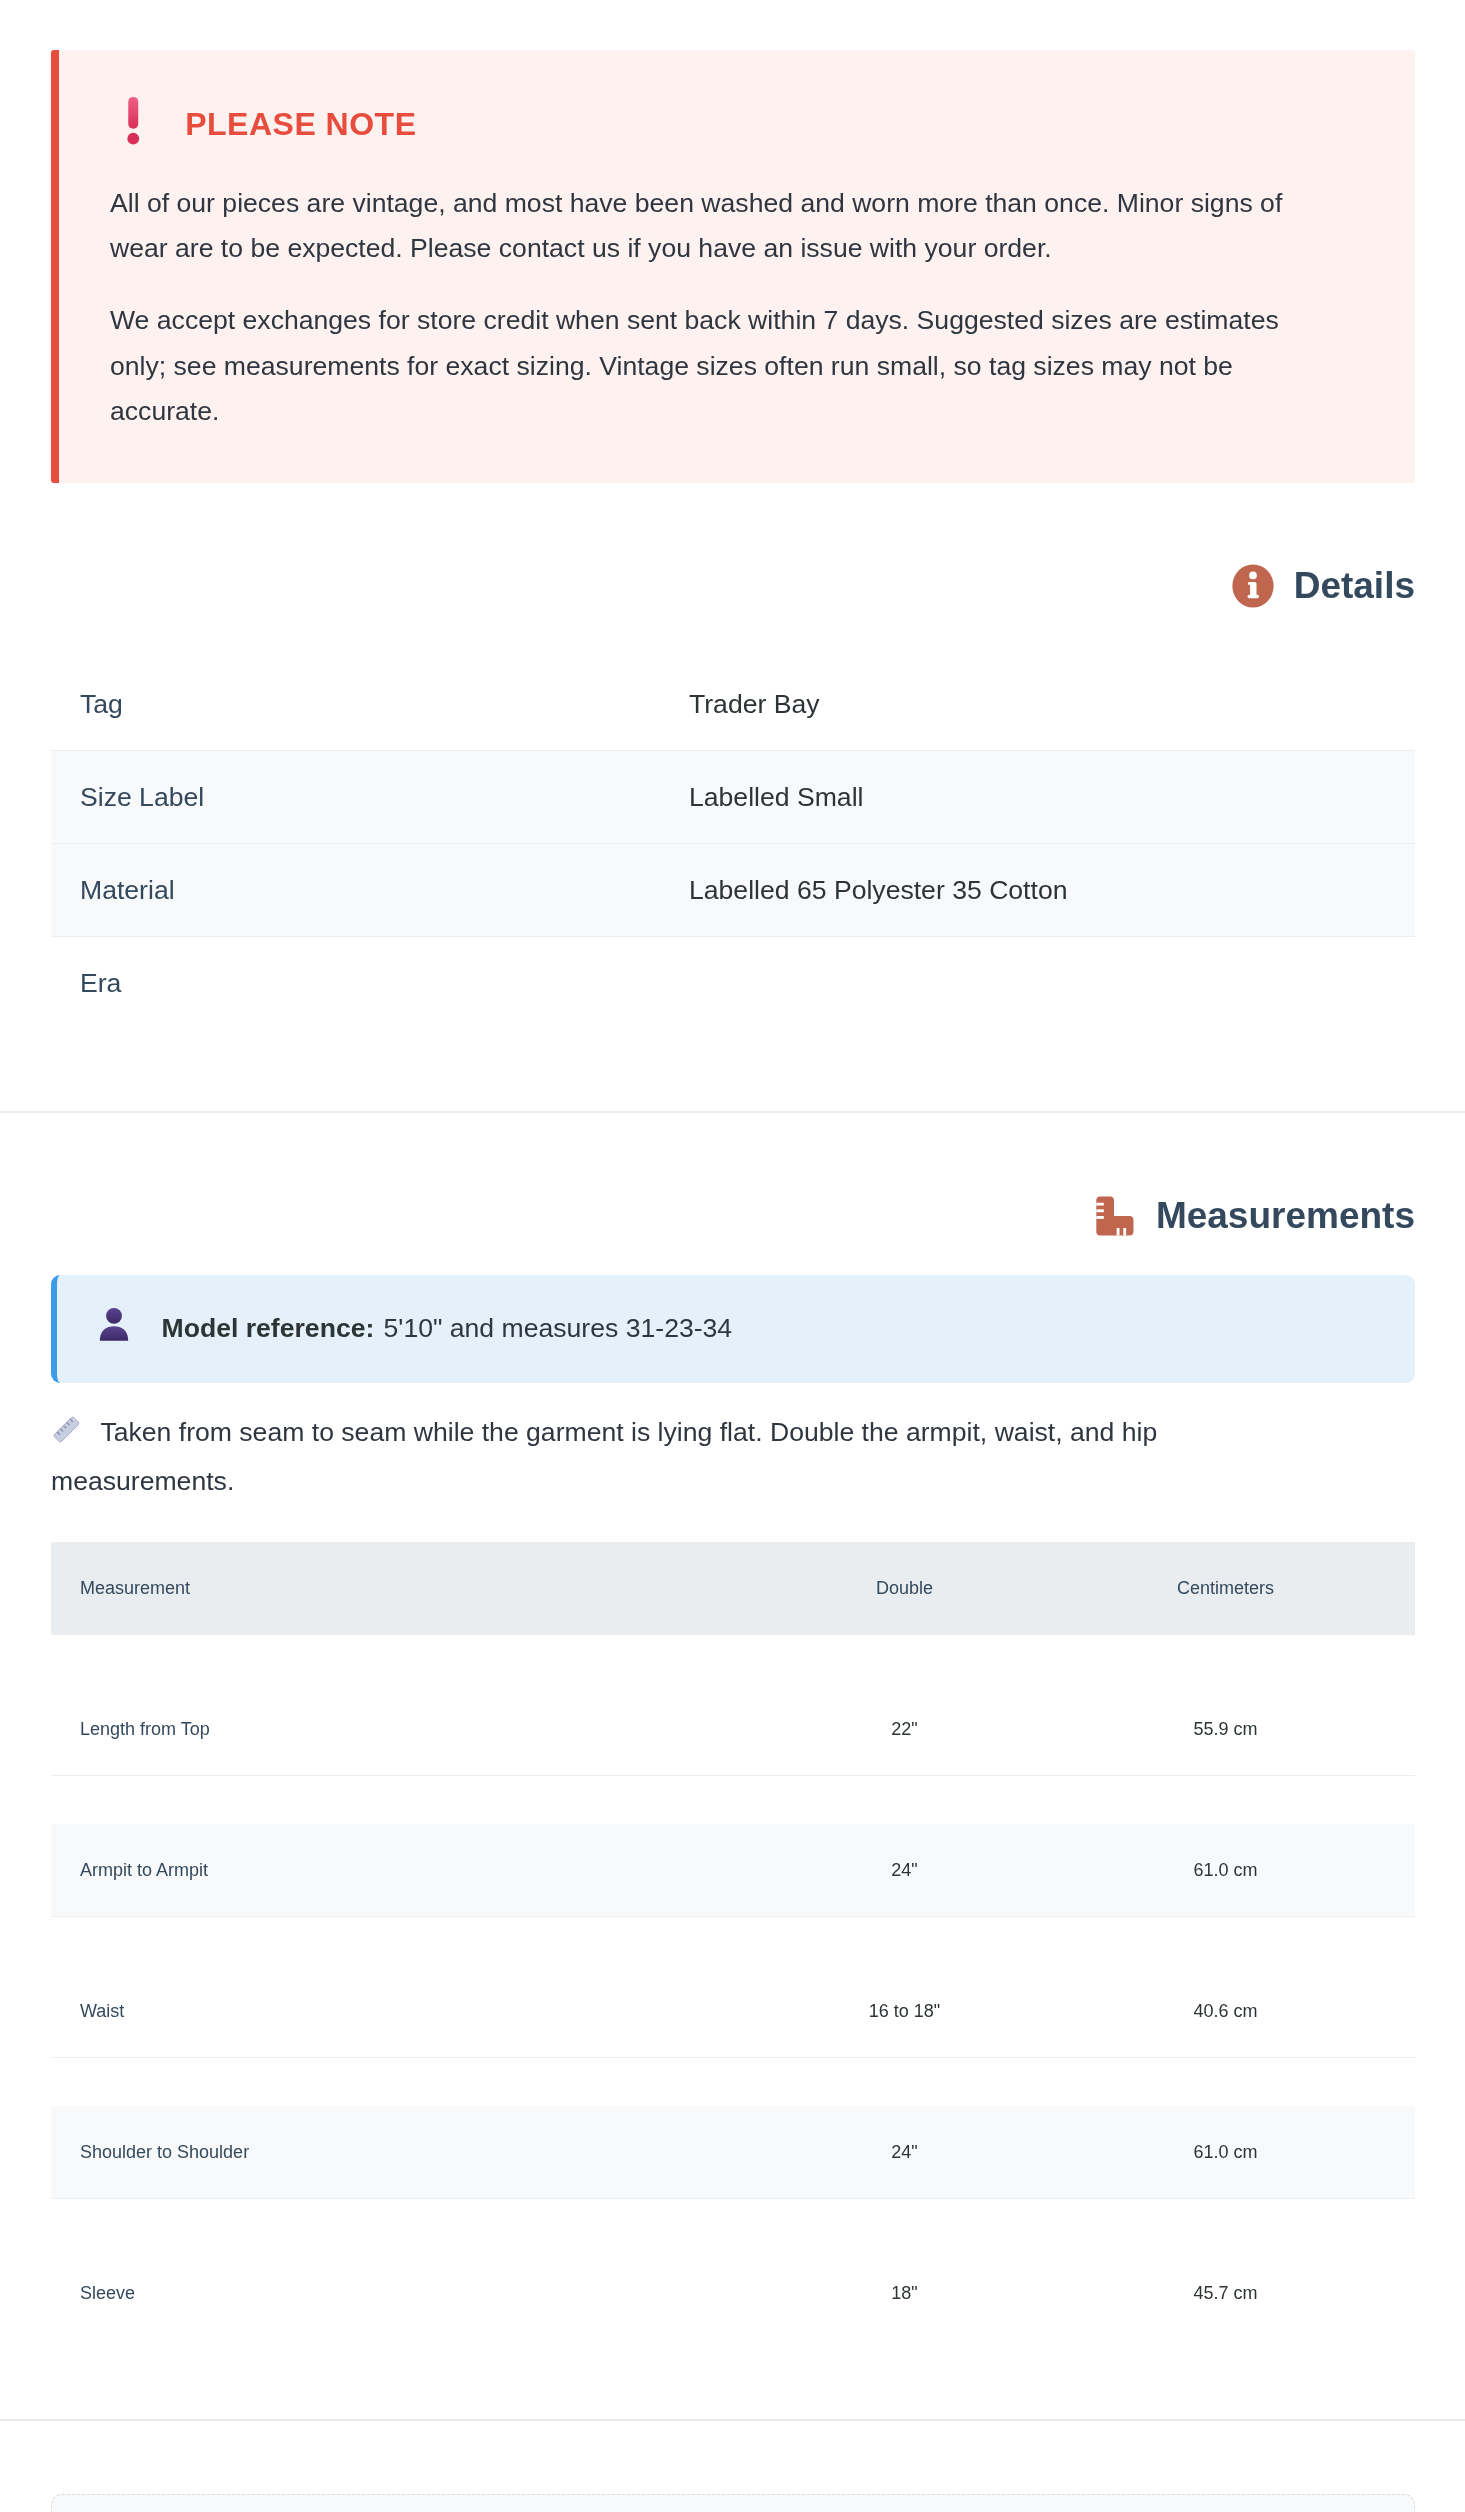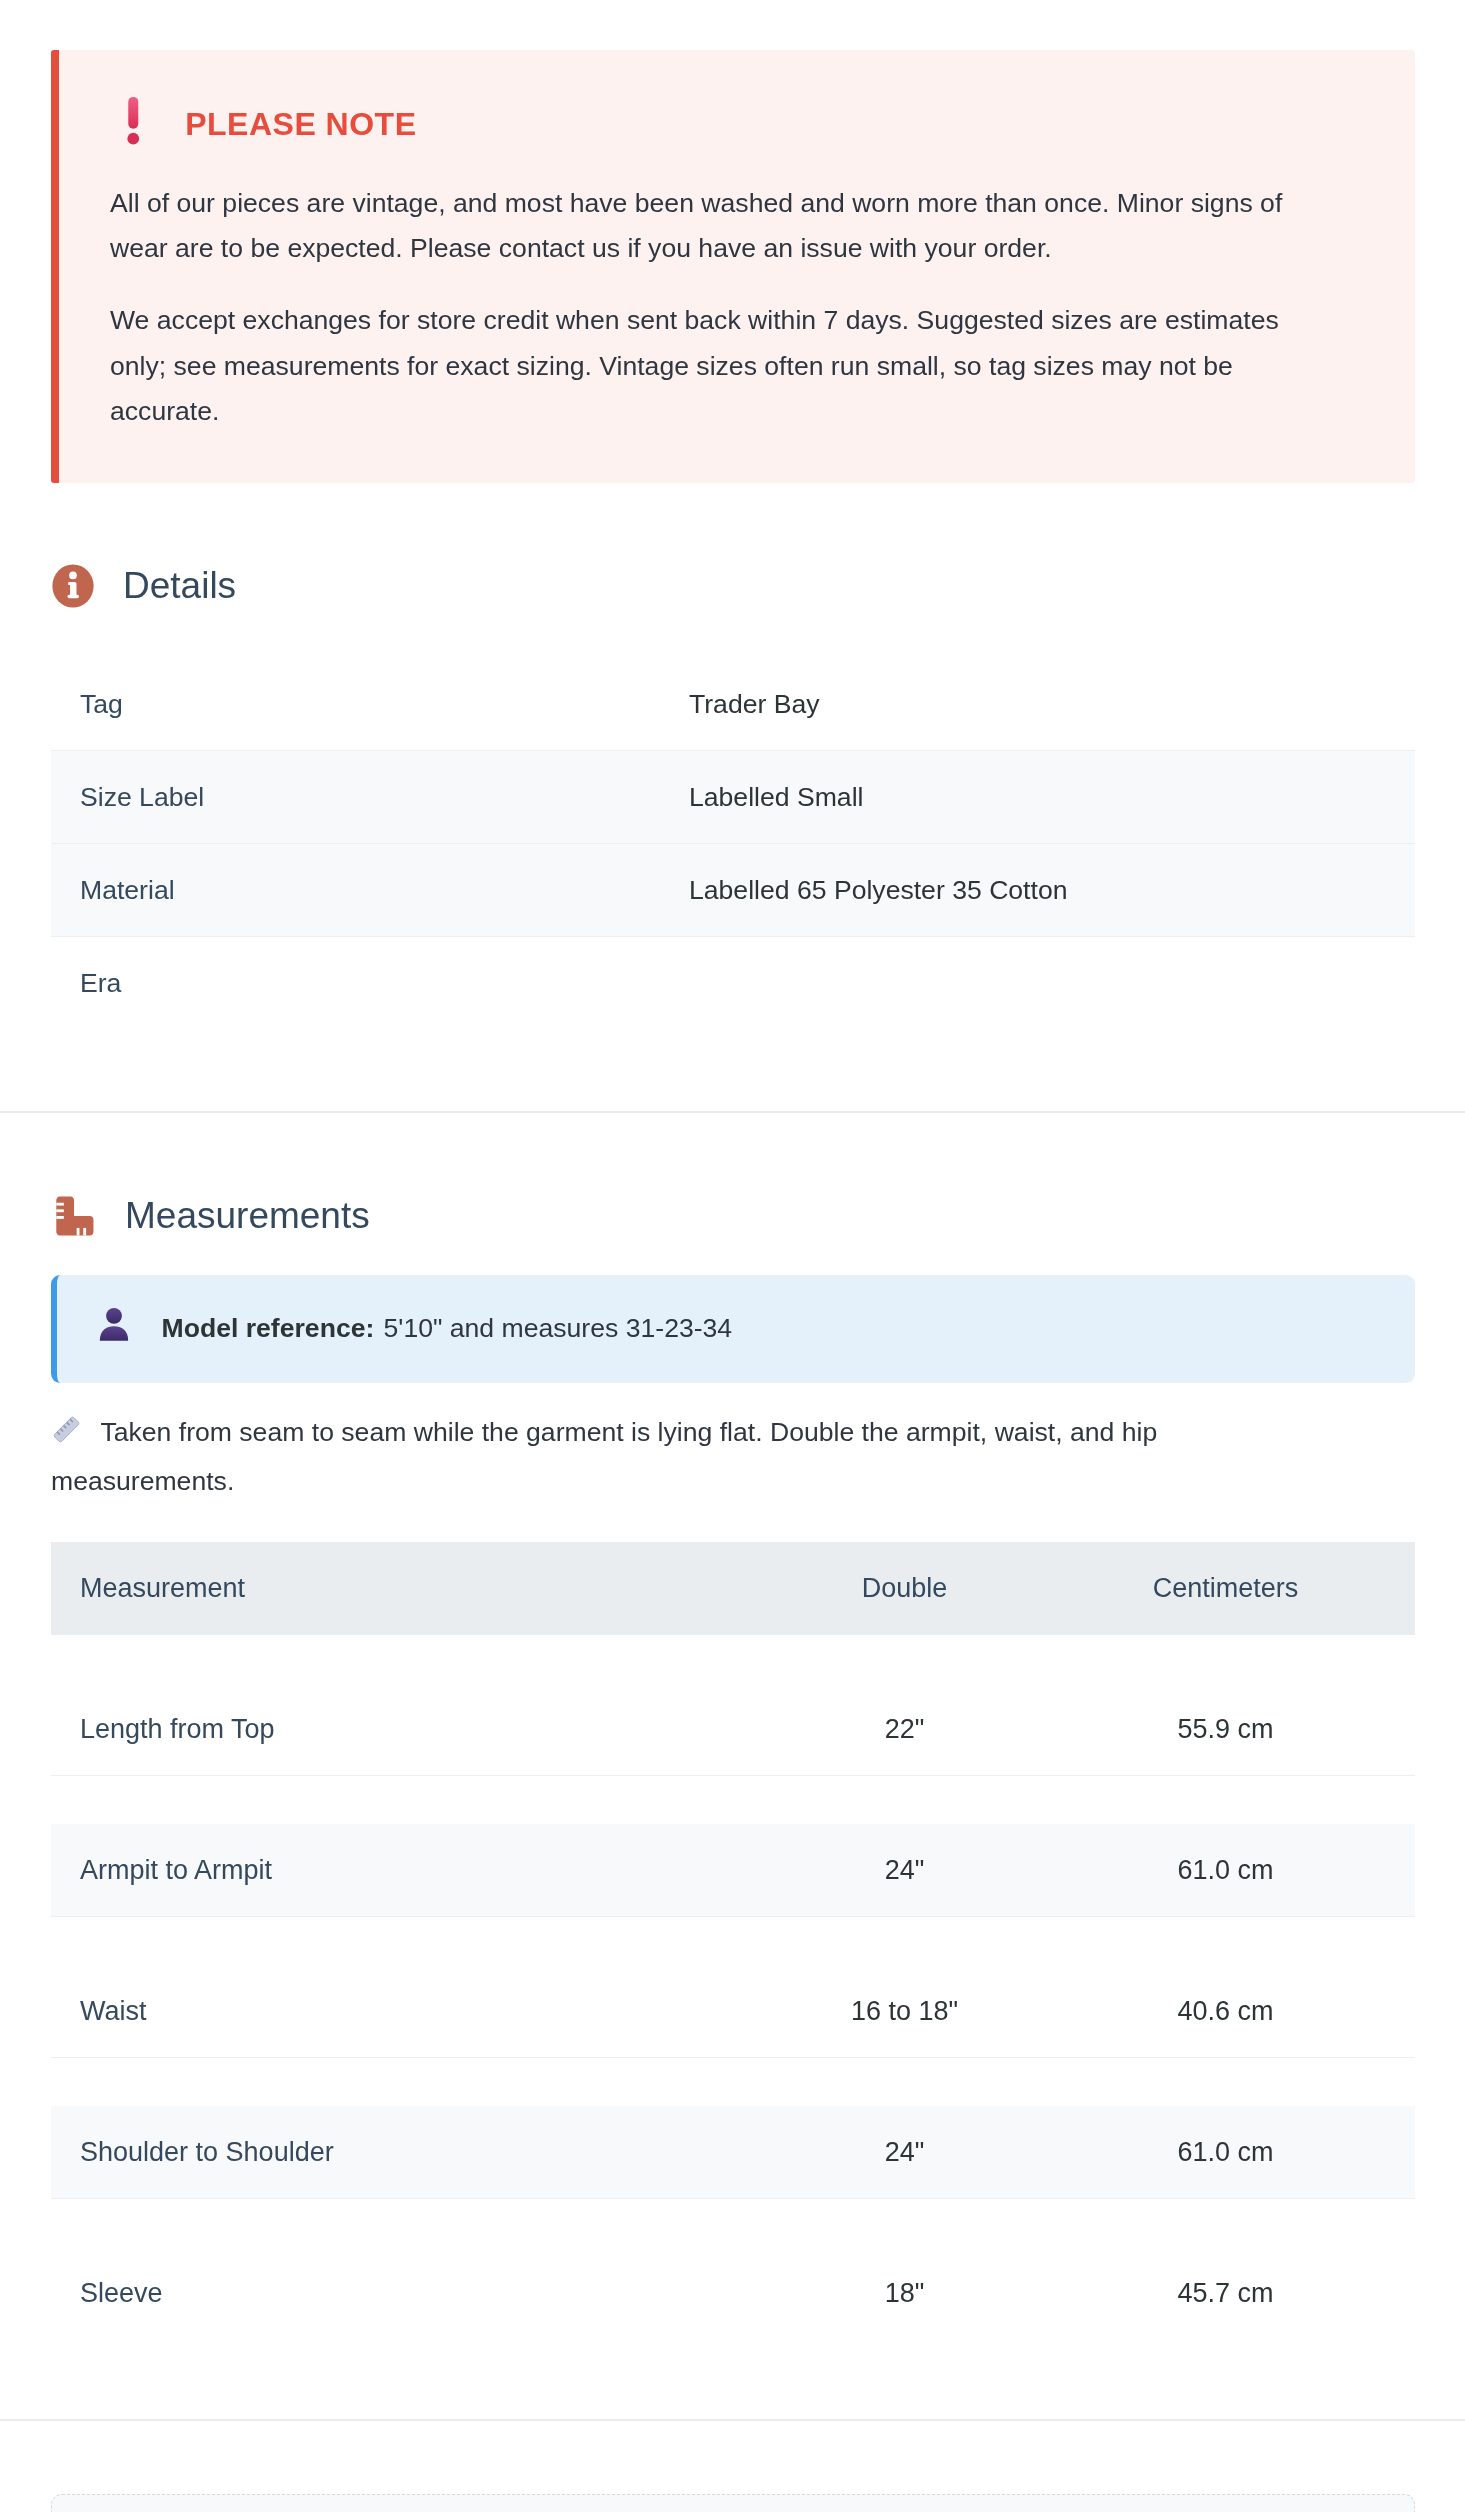--- a/index.html
+++ b/index.html
@@ -34,25 +34,26 @@
     font-size: 26.6px;
     line-height: 1.7;
     max-width: 1200px;
     color: #2f3640;
   }
 
   
   .section-heading {
     display: flex;
     align-items: center;
-    gap: 28px;
+    gap: 19px;
     margin: 81px 51px 0;
     font-size: 37px;
-    font-weight: normal;
+    font-weight: bold;
     color: #34495e;
+    justify-content: flex-end;
   }
   .section-heading .hicon { flex: 0 0 auto; display: inline-flex; }
 
   
   .details-table { margin: 50px 51px 0; }
   .d-row {
     display: flex;
     align-items: center;
     min-height: 93px;
     padding: 0 29px;
@@ -96,21 +97,21 @@
   }
   .m-note .inline-icon { vertical-align: -3.7px; margin-right: 11px; }
 
   
   .m-table { margin: 38px 51px 0; }
   .m-row {
     display: flex;
     align-items: center;
     min-height: 93px;
     padding: 0 29px;
-    font-size: 27px;
+    font-size: 18px;
     box-sizing: border-box;
   }
   .m-row.header { background: #e9edf0; color: #34495e; }
   .m-row.body { border-bottom: 0.9px solid #eceeef; color: #2d3436; margin-top: 48px; }
   .m-row.body:last-child { border-bottom: none; }
   .m-row.alt { background: #f8f9fa; }
   .col-name { flex: 1; color: #34495e; }
   .m-row.header .col-name { color: #34495e; }
   .col-in  { width: 321px; text-align: center; }
   .col-cm  { width: 321px; text-align: center; }

